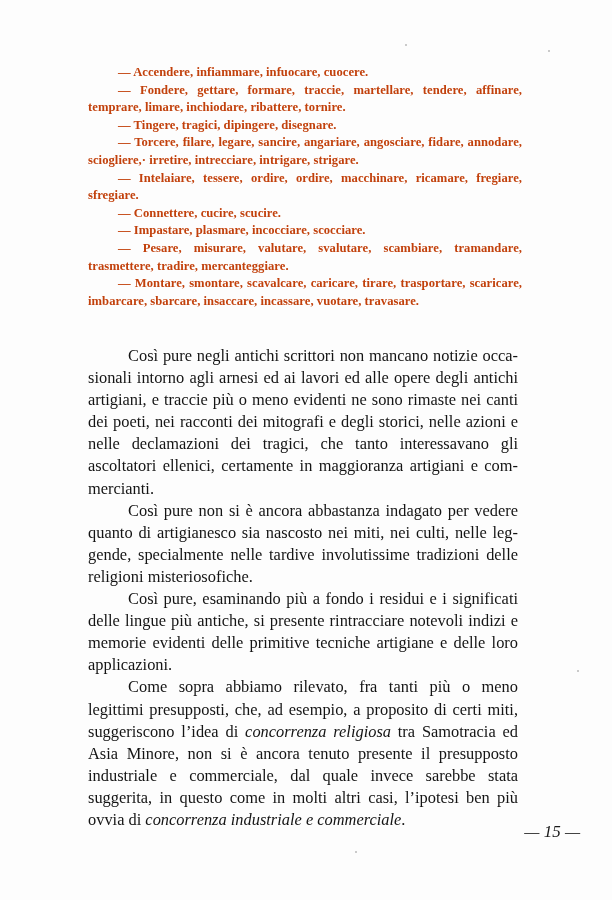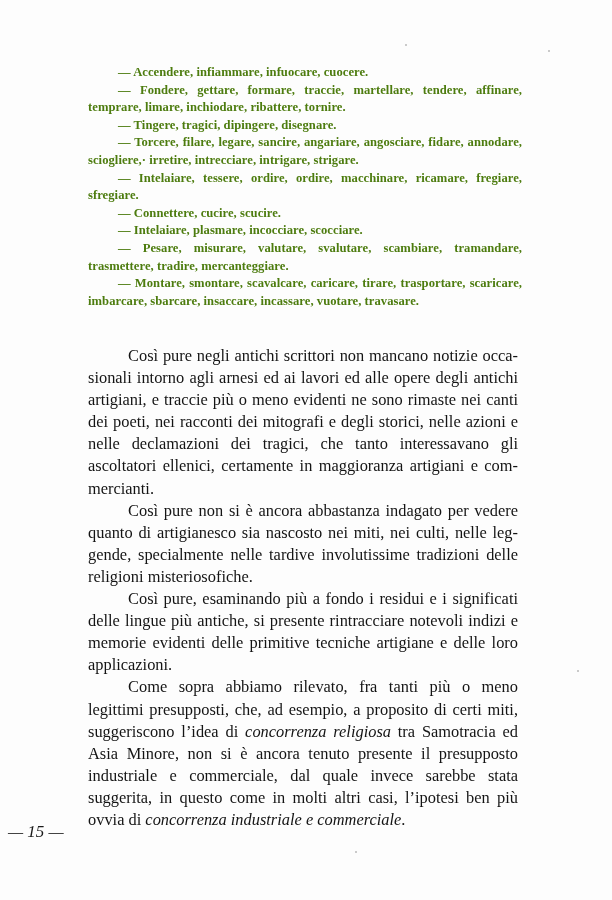--- a/index.html
+++ b/index.html
@@ -6,52 +6,52 @@
   body {
     width: 612px; height: 900px; background: #ffffff; position: relative; overflow: hidden;
     color: #141414;
     font-family: "Liberation Serif", "DejaVu Serif", serif;
   }
   .page { position: absolute; left: 0; top: 0; width: 612px; height: 900px; background: #fdfdfd; }
 
   
   .list {
     position: absolute; left: 88px; top: 64px; width: 434px;
-    font-size: 12.6px; line-height: 17.6px; font-weight: bold; color: #4d7c0f;
+    font-size: 12.6px; line-height: 17.6px; font-weight: bold; color: #c2410c;
     letter-spacing: 0.05px;
   }
   .list .item { text-align: justify; text-indent: 30px; margin: 0; }
 
   
   .prose {
     position: absolute; left: 88px; top: 345px; width: 430px;
     font-size: 16.4px; line-height: 22.1px; color: #141414;
   }
   .prose p { margin: 0; text-align: justify; text-indent: 40px; hyphens: manual; }
   .prose em { font-style: italic; }
 
   .folio {
-    position: absolute; left: 8px; width: 580px; top: 822px; text-align: left;
+    position: absolute; left: 0; width: 580px; top: 822px; text-align: right;
     font-size: 17px; font-style: italic; color: #1a1a1a;
   }
   .speck { position: absolute; width: 2px; height: 2px; background: #b8b8b8; border-radius: 1px; }
 </style>
 </head>
 <body>
 
 <div class="page">
 
   <div class="list">
     <p class="item">— Accendere, infiammare, infuocare, cuocere.</p>
     <p class="item">— Fondere, gettare, formare, traccie, martellare, tendere, affi­nare, temprare, limare, inchiodare, ribattere, tornire.</p>
     <p class="item">— Tingere, tragici, dipingere, disegnare.</p>
     <p class="item">— Torcere, filare, legare, sancire, angariare, angosciare, fidare, annodare, sciogliere,· irretire, intrecciare, intrigare, strigare.</p>
     <p class="item">— Intelaiare, tessere, ordire, ordire, macchinare, ricamare, fre­giare, sfregiare.</p>
     <p class="item">— Connettere, cucire, scucire.</p>
-    <p class="item">— Intelaiare, plasmare, incocciare, scocciare.</p>
+    <p class="item">— Impastare, plasmare, incocciare, scocciare.</p>
     <p class="item">— Pesare, misurare, valutare, svalutare, scambiare, tramandare, trasmettere, tradire, mercanteggiare.</p>
     <p class="item">— Montare, smontare, scavalcare, caricare, tirare, trasportare, sca­ricare, imbarcare, sbarcare, insaccare, incassare, vuotare, travasare.</p>
   </div>
 
   <div class="prose">
     <p>
       <span>Così pure negli antichi scrittori non mancano notizie occa­sionali intorno agli arnesi ed ai lavori ed alle opere degli antichi artigiani, e traccie più o meno evidenti ne sono rimaste nei canti dei poeti, nei racconti dei mitografi e degli storici, nelle azioni e nelle declamazioni dei tragici, che tanto interessavano gli ascoltatori ellenici, certamente in maggioranza artigiani e com­mercianti.</span>
     </p>
     <p>
       <span>Così pure non si è ancora abbastanza indagato per vedere quanto di artigianesco sia nascosto nei miti, nei culti, nelle leg­gende, specialmente nelle tardive involutissime tradizioni delle religioni misteriosofiche.</span>

